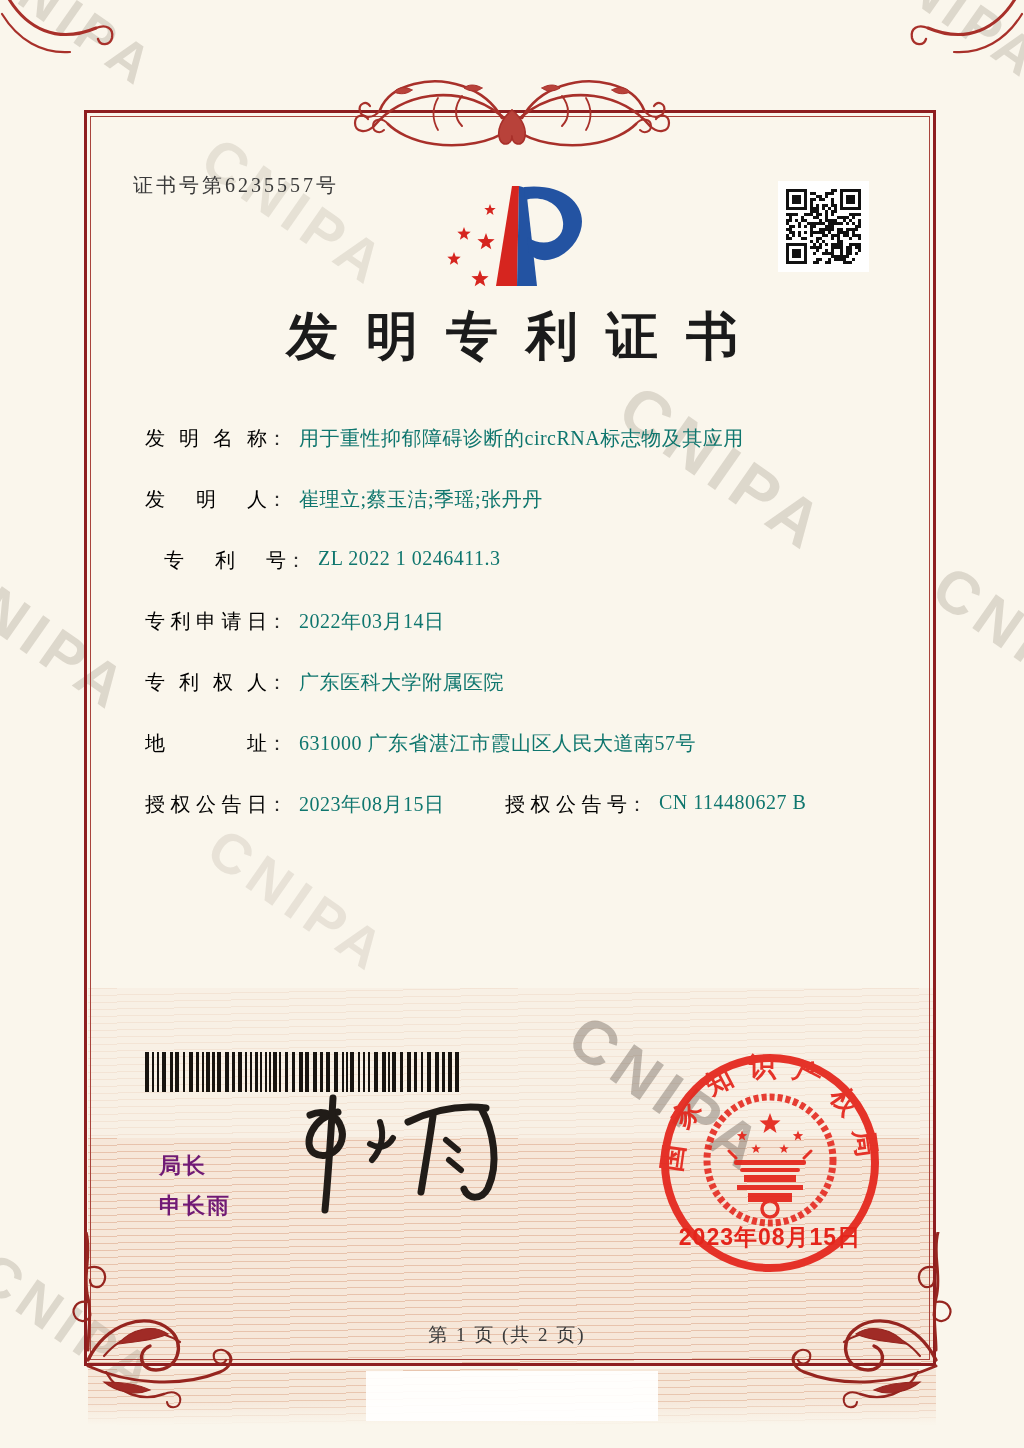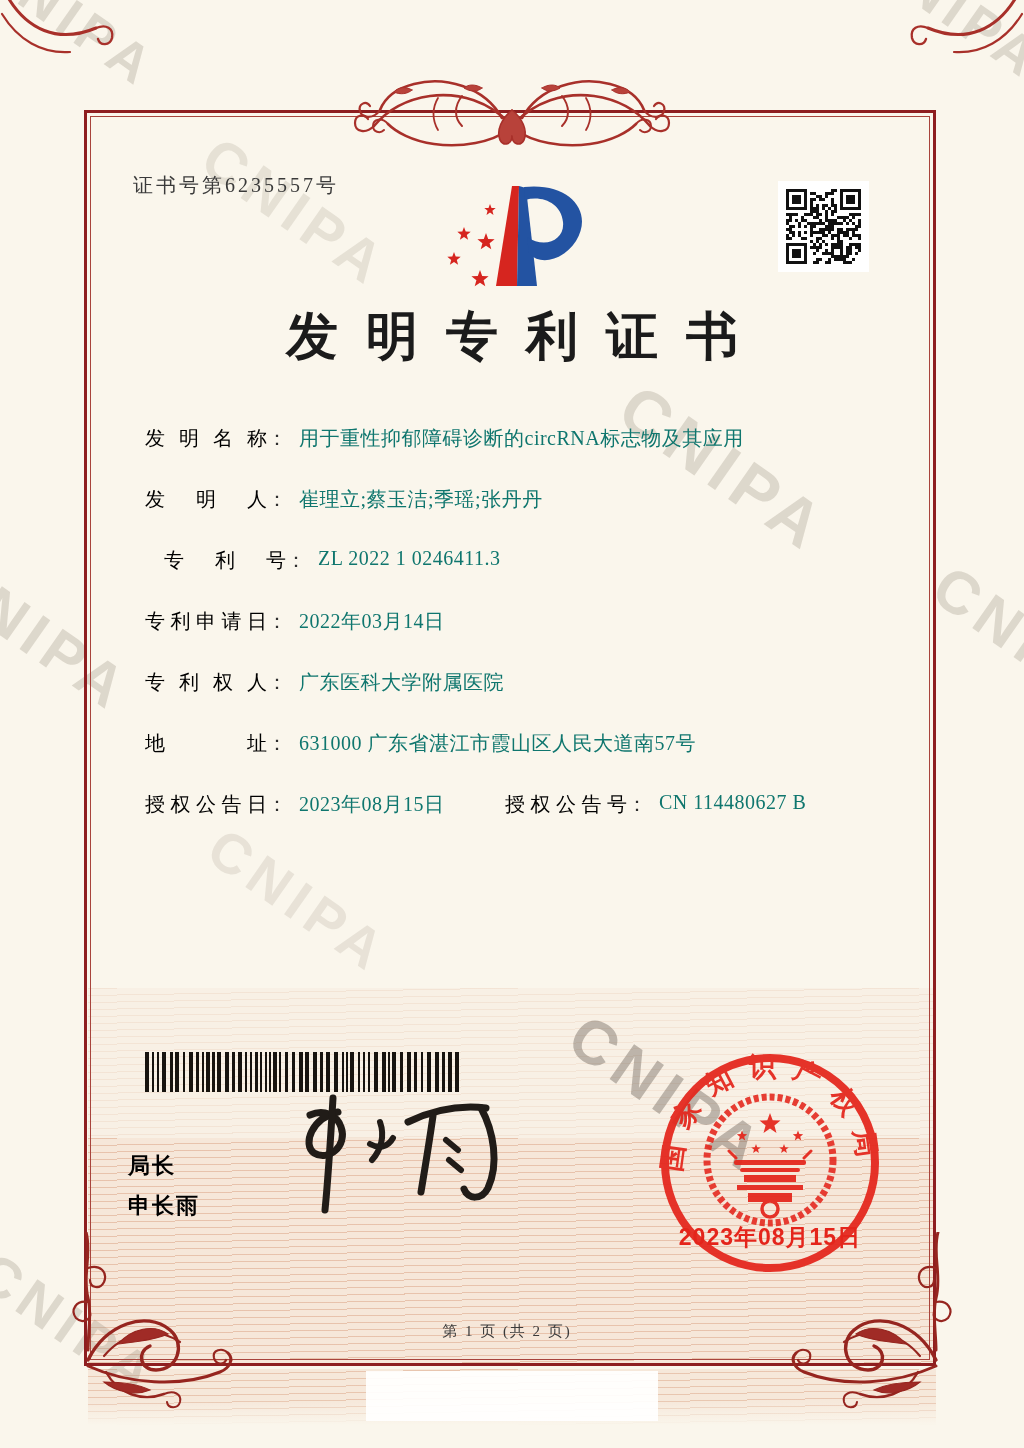--- a/index.html
+++ b/index.html
@@ -56,31 +56,31 @@
   #grant-no-pair{position:absolute;left:360px;top:0;white-space:nowrap;}
 
   
   #body-text{position:absolute;left:145px;top:845px;width:737px;z-index:5;}
   #body-text p{margin:0;text-indent:2em;font-size:17.5px;line-height:31.5px;text-align:justify;
     color:#2d2823;letter-spacing:1px;}
   #body-text p + p{margin-top:3px;}
 
   
   #barcode{position:absolute;left:145px;top:1052px;z-index:5;}
-  #officer{position:absolute;left:128px;top:1146px;z-index:5;
-    font-family:"Liberation Sans","DejaVu Sans",sans-serif;font-weight:600;color:#000000;}
+  #officer{position:absolute;left:159px;top:1146px;z-index:5;
+    font-family:"Liberation Sans","DejaVu Sans",sans-serif;font-weight:600;color:#701a75;}
   #officer .line{font-size:22px;line-height:40px;letter-spacing:2px;}
   #signature{position:absolute;left:278px;top:1092px;z-index:6;}
   #seal{position:absolute;left:655px;top:1048px;width:230px;height:230px;z-index:6;opacity:.93;}
   #seal-date{position:absolute;left:655px;top:1222px;width:230px;text-align:center;z-index:7;
     font-family:"Liberation Sans","DejaVu Sans",sans-serif;font-size:23px;font-weight:600;
     color:#e4251b;letter-spacing:1px;}
 
   
-  #page-info{position:absolute;left:84px;width:846px;top:1322px;text-align:center;font-size:15px;
+  #page-info{position:absolute;left:84px;width:846px;top:1322px;text-align:center;font-size:19px;
     color:#3a3a3a;z-index:5;letter-spacing:2px;}
   #footer-note-box{position:absolute;left:366px;top:1371px;width:292px;height:50px;background:rgba(255,255,255,.92);z-index:5;}
   #footer-note{position:absolute;left:0;width:1024px;top:1381px;text-align:center;font-size:21px;
     color:#2d2823;letter-spacing:8px;z-index:6;}
 </style>
 </head>
 <body>
 
 <div id="page">
 

